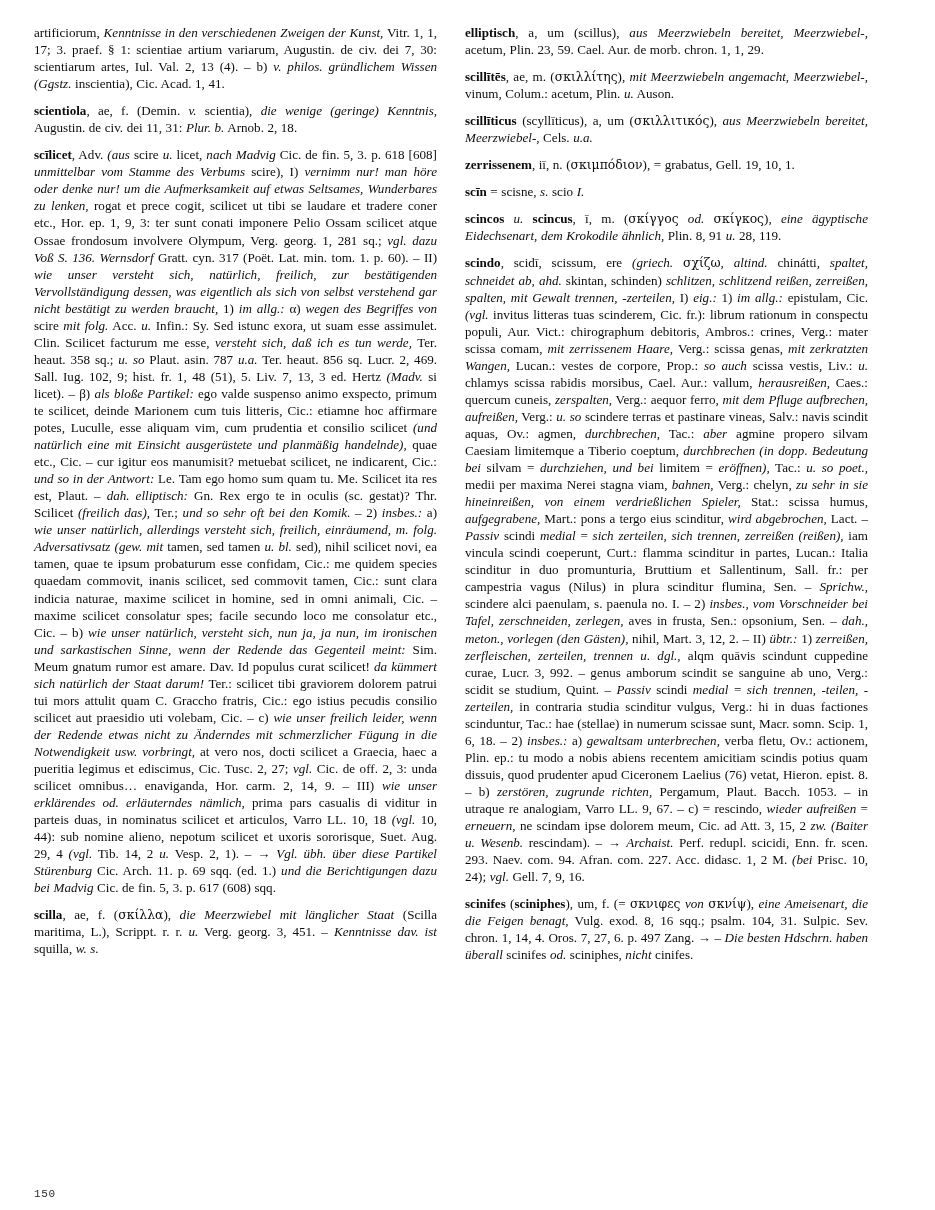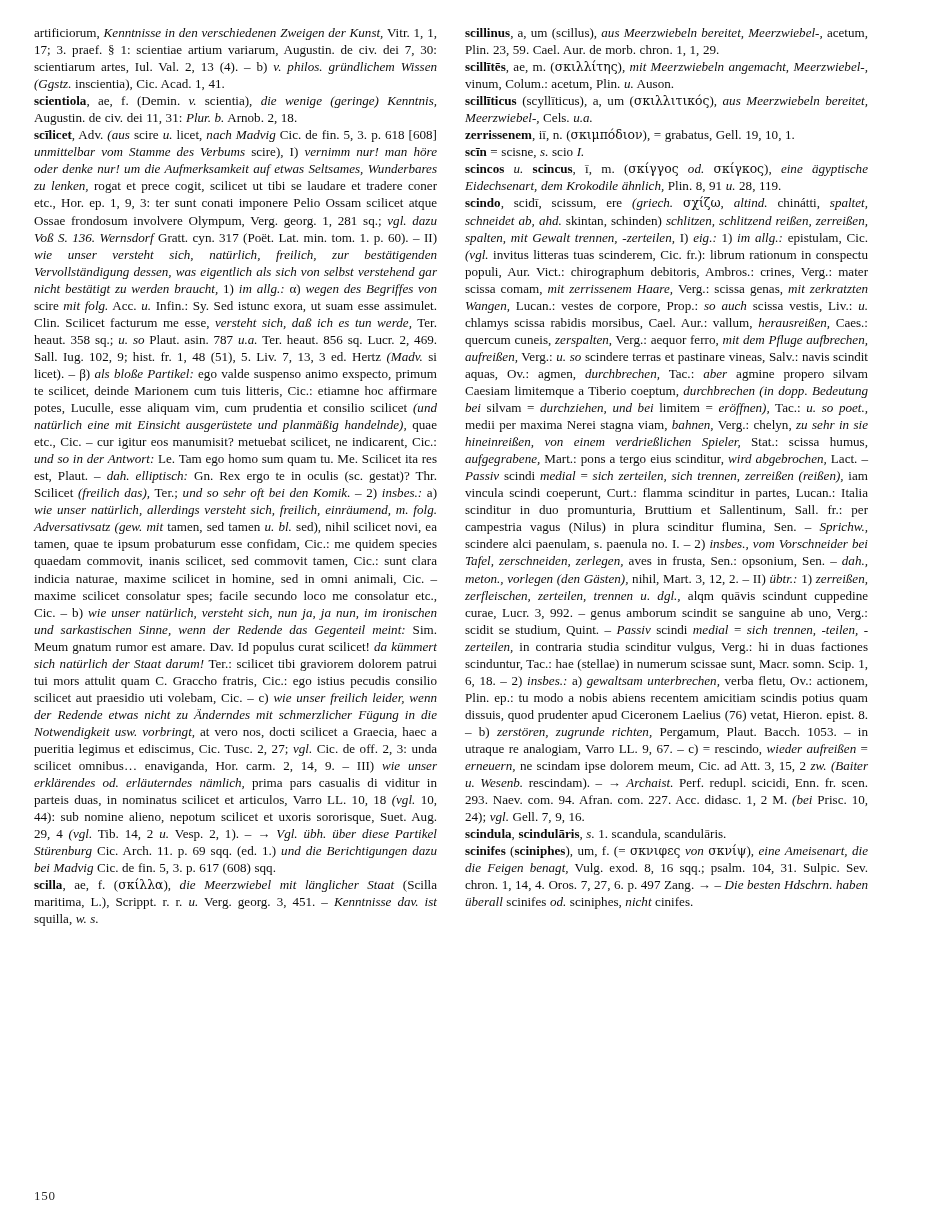--- a/index.html
+++ b/index.html
@@ -36,66 +36,65 @@
   }
   .entry {
     font-size: 13.1px;
     line-height: 17.05px;
     text-align: justify;
     text-justify: inter-word;
     margin: 0;
     hyphens: manual;
     word-spacing: 0.02em;
   }
-  .entry + .entry { margin-top: 0; }
+  .entry + .entry { margin-top: 10px; }
   
   b, .hw {
     font-weight: bold;
     font-style: normal;
   }
   i, .it {
     font-style: italic;
     font-weight: normal;
   }
   .gk {
     font-family: "DejaVu Serif", "Liberation Serif", serif;
     font-style: normal;
     font-size: 12.4px;
   }
   .folio {
     position: absolute;
     left: 34px;
     top: 1176px;
-    font-size: 13px;
+    font-size: 11px;
     letter-spacing: 0.06em;
     color: #2a2a2a;
-    font-family: Liberation Serif, serif;
+    font-family: Liberation Mono, monospace;
   }
 </style>
 </head>
 <body>
 
 <div class="page">
   <div class="columns">
 
     <div class="col">
       <p class="entry">artificiorum, <i>Kenntnisse in den verschiedenen Zweigen der Kunst,</i> Vitr. 1, 1, 17; 3. praef. § 1: scientiae artium variarum, Augustin. de civ. dei 7, 30: scientiarum artes, Iul. Val. 2, 13 (4). – b) <i>v. philos. gründlichem</i> <b><i>Wissen</i></b> <i>(Ggstz.</i> inscientia), Cic. Acad. 1, 41.</p>
       <p class="entry"><b>scientiola</b>, ae, f. (Demin. <i>v.</i> scientia), <i>die</i> <b><i>wenige (geringe) Kenntnis,</i></b> Augustin. de civ. dei 11, 31: <i>Plur. b.</i> Arnob. 2, 18.</p>
       <p class="entry"><b>scīlicet</b>, Adv. <i>(aus</i> scire <i>u.</i> licet, <i>nach Madvig</i> Cic. de fin. 5, 3. p. 618 [608] <i>unmittelbar vom Stamme des Verbums</i> scire), I) <b><i>vernimm nur! man höre</i></b> <i>oder</i> <b><i>denke nur! um die Aufmerksamkeit auf etwas Seltsames, Wunderbares zu lenken,</i></b> rogat et prece cogit, scilicet ut tibi se laudare et tradere coner etc., Hor. ep. 1, 9, 3: ter sunt conati imponere Pelio Ossam scilicet atque Ossae frondosum involvere Olympum, Verg. georg. 1, 281 sq.; <i>vgl. dazu Voß S. 136. Wernsdorf</i> Gratt. cyn. 317 (Poët. Lat. min. tom. 1. p. 60). – II) <i>wie unser</i> <b><i>versteht sich, natürlich, freilich,</i></b> <i>zur bestätigenden Vervollständigung dessen, was eigentlich als sich von selbst verstehend gar nicht bestätigt zu werden braucht,</i> 1) <i>im allg.:</i> α) <i>wegen des Begriffes von</i> scire <i>mit folg.</i> Acc. <i>u.</i> Infin.: Sy. Sed istunc exora, ut suam esse assimulet. Clin. Scilicet facturum me esse, <i>versteht sich, daß ich es tun werde,</i> Ter. heaut. 358 sq.; <i>u. so</i> Plaut. asin. 787 <i>u.a.</i> Ter. heaut. 856 sq. Lucr. 2, 469. Sall. Iug. 102, 9; hist. fr. 1, 48 (51), 5. Liv. 7, 13, 3 ed. Hertz <i>(Madv.</i> si licet). – β) <i>als bloße Partikel:</i> ego valde suspenso animo exspecto, primum te scilicet, deinde Marionem cum tuis litteris, Cic.: etiamne hoc affirmare potes, Luculle, esse aliquam vim, cum prudentia et consilio scilicet <i>(und natürlich eine mit Einsicht ausgerüstete und planmäßig handelnde),</i> quae etc., Cic. – cur igitur eos manumisit? metuebat scilicet, ne indicarent, Cic.: <i>und so in der Antwort:</i> Le. Tam ego homo sum quam tu. Me. Scilicet ita res est, Plaut. – <i>dah. elliptisch:</i> Gn. Rex ergo te in oculis (sc. gestat)? Thr. Scilicet <i>(freilich das),</i> Ter.; <i>und so sehr oft bei den Komik.</i> – 2) <i>insbes.:</i> a) <i>wie unser</i> <b><i>natürlich, allerdings versteht sich, freilich,</i></b> <i>einräumend, m. folg. Adversativsatz (gew. mit</i> tamen, sed tamen <i>u. bl.</i> sed), nihil scilicet novi, ea tamen, quae te ipsum probaturum esse confidam, Cic.: me quidem species quaedam commovit, inanis scilicet, sed commovit tamen, Cic.: sunt clara indicia naturae, maxime scilicet in homine, sed in omni animali, Cic. – maxime scilicet consolatur spes; facile secundo loco me consolatur etc., Cic. – b) <i>wie unser</i> <b><i>natürlich, versteht sich, nun ja, ja nun,</i></b> <i>im ironischen und sarkastischen Sinne, wenn der Redende das Gegenteil meint:</i> Sim. Meum gnatum rumor est amare. Dav. Id populus curat scilicet! <i>da kümmert sich natürlich der Staat darum!</i> Ter.: scilicet tibi graviorem dolorem patrui tui mors attulit quam C. Graccho fratris, Cic.: ego istius pecudis consilio scilicet aut praesidio uti volebam, Cic. – c) <i>wie unser</i> <b><i>freilich leider,</i></b> <i>wenn der Redende etwas nicht zu Änderndes mit schmerzlicher Fügung in die Notwendigkeit usw. vorbringt,</i> at vero nos, docti scilicet a Graecia, haec a pueritia legimus et ediscimus, Cic. Tusc. 2, 27; <i>vgl.</i> Cic. de off. 2, 3: unda scilicet omnibus… enaviganda, Hor. carm. 2, 14, 9. – III) <i>wie unser</i> <b><i>erklärendes od. erläuterndes</i></b> <b><i>nämlich,</i></b> prima pars casualis di viditur in parteis duas, in nominatus scilicet et articulos, Varro LL. 10, 18 <i>(vgl.</i> 10, 44): sub nomine alieno, nepotum scilicet et uxoris sororisque, Suet. Aug. 29, 4 <i>(vgl.</i> Tib. 14, 2 <i>u.</i> Vesp. 2, 1). – → <i>Vgl. übh. über diese Partikel Stürenburg</i> Cic. Arch. 11. p. 69 sqq. (ed. 1.) <i>und die Berichtigungen dazu bei Madvig</i> Cic. de fin. 5, 3. p. 617 (608) sqq.</p>
       <p class="entry"><b>scilla</b>, ae, f. (<span class="gk">σκίλλα</span>), <i>die</i> <b><i>Meerzwiebel</i></b> <i>mit länglicher Staat</i> (Scilla maritima, L.), Scrippt. r. r. <i>u.</i> Verg. georg. 3, 451. – <i>Kenntnisse dav. ist</i> squilla, <i>w. s.</i></p>
     </div>
 
     <div class="col">
-      <p class="entry"><b>scillinus</b>, a, um (scillus), <b><i>aus Meerzwiebeln bereitet, Meerzwiebel-,</i></b> acetum, Plin. 23, 59. Cael. Aur. de morb. chron. 1, 1, 29.</p>
+      <p class="entry"><b>elliptisch</b>, a, um (scillus), <b><i>aus Meerzwiebeln bereitet, Meerzwiebel-,</i></b> acetum, Plin. 23, 59. Cael. Aur. de morb. chron. 1, 1, 29.</p>
       <p class="entry"><b>scillītēs</b>, ae, m. (<span class="gk">σκιλλίτης</span>), <b><i>mit Meerzwiebeln angemacht, Meerzwiebel-,</i></b> vinum, Colum.: acetum, Plin. <i>u.</i> Auson.</p>
       <p class="entry"><b>scillīticus</b> (scyllīticus), a, um (<span class="gk">σκιλλιτικός</span>), <b><i>aus Meerzwiebeln bereitet, Meerzwiebel-,</i></b> Cels. <i>u.a.</i></p>
       <p class="entry"><b>zerrissenem</b>, iī, n. (<span class="gk">σκιμπόδιον</span>), = grabatus, Gell. 19, 10, 1.</p>
       <p class="entry"><b>scīn</b> = scisne, <i>s.</i> scio <i>I.</i></p>
       <p class="entry"><b>scincos</b> <i>u.</i> <b>scincus</b>, ī, m. (<span class="gk">σκίγγος</span> <i>od.</i> <span class="gk">σκίγκος</span>), <i>eine</i> <b><i>ägyptische Eidechsenart,</i></b> <i>dem Krokodile ähnlich,</i> Plin. 8, 91 <i>u.</i> 28, 119.</p>
       <p class="entry"><b>scindo</b>, scidī, scissum, ere <i>(griech.</i> <span class="gk">σχίζω</span>, <i>altind.</i> chinátti, <i>spaltet, schneidet ab, ahd.</i> skintan, schinden) <b><i>schlitzen,</i></b> <i>schlitzend</i> <b><i>reißen, zerreißen, spalten, mit Gewalt trennen, -zerteilen,</i></b> I) <i>eig.:</i> 1) <i>im allg.:</i> epistulam, Cic. <i>(vgl.</i> invitus litteras tuas scinderem, Cic. fr.): librum rationum in conspectu populi, Aur. Vict.: chirographum debitoris, Ambros.: crines, Verg.: mater scissa comam, <i>mit zerrissenem Haare,</i> Verg.: scissa genas, <i>mit zerkratzten Wangen,</i> Lucan.: vestes de corpore, Prop.: <i>so auch</i> scissa vestis, Liv.: <i>u.</i> chlamys scissa rabidis morsibus, Cael. Aur.: vallum, <i>herausreißen,</i> Caes.: quercum cuneis, <i>zerspalten,</i> Verg.: aequor ferro, <i>mit dem Pfluge aufbrechen, aufreißen,</i> Verg.: <i>u. so</i> scindere terras et pastinare vineas, Salv.: navis scindit aquas, Ov.: agmen, <i>durchbrechen,</i> Tac.: <i>aber</i> agmine propero silvam Caesiam limitemque a Tiberio coeptum, <i>durchbrechen (in dopp. Bedeutung bei</i> silvam = <i>durchziehen, und bei</i> limitem = <i>eröffnen),</i> Tac.: <i>u. so poet.,</i> medii per maxima Nerei stagna viam, <i>bahnen,</i> Verg.: chelyn, <i>zu sehr in sie hineinreißen, von einem verdrießlichen Spieler,</i> Stat.: scissa humus, <i>aufgegrabene,</i> Mart.: pons a tergo eius scinditur, <i>wird abgebrochen,</i> Lact. – <i>Passiv</i> scindi <i>medial</i> = <b><i>sich zerteilen, sich trennen, zerreißen (reißen),</i></b> iam vincula scindi coeperunt, Curt.: flamma scinditur in partes, Lucan.: Italia scinditur in duo promunturia, Bruttium et Sallentinum, Sall. fr.: per campestria vagus (Nilus) in plura scinditur flumina, Sen. – <i>Sprichw.,</i> scindere alci paenulam, s. paenula no. I. – 2) <i>insbes., vom Vorschneider bei Tafel,</i> <b><i>zerschneiden, zerlegen,</i></b> aves in frusta, Sen.: opsonium, Sen. – <i>dah., meton.,</i> <b><i>vorlegen</i></b> <i>(den Gästen),</i> nihil, Mart. 3, 12, 2. – II) <i>übtr.:</i> 1) <b><i>zerreißen, zerfleischen, zerteilen, trennen</i></b> <i>u. dgl.,</i> alqm quāvis scindunt cuppedine curae, Lucr. 3, 992. – genus amborum scindit se sanguine ab uno, Verg.: scidit se studium, Quint. – <i>Passiv</i> scindi <i>medial</i> = <b><i>sich trennen, -teilen, -zerteilen,</i></b> in contraria studia scinditur vulgus, Verg.: hi in duas factiones scinduntur, Tac.: hae (stellae) in numerum scissae sunt, Macr. somn. Scip. 1, 6, 18. – 2) <i>insbes.:</i> a) <i>gewaltsam</i> <b><i>unterbrechen,</i></b> verba fletu, Ov.: actionem, Plin. ep.: tu modo a nobis abiens recentem amicitiam scindis potius quam dissuis, quod prudenter apud Ciceronem Laelius (76) vetat, Hieron. epist. 8. – b) <b><i>zerstören, zugrunde richten,</i></b> Pergamum, Plaut. Bacch. 1053. – in utraque re analogiam, Varro LL. 9, 67. – c) = rescindo, <b><i>wieder aufreißen</i></b> = <i>erneuern,</i> ne scindam ipse dolorem meum, Cic. ad Att. 3, 15, 2 <i>zw. (Baiter u. Wesenb.</i> rescindam). – → <i>Archaist.</i> Perf. redupl. scicidi, Enn. fr. scen. 293. Naev. com. 94. Afran. com. 227. Acc. didasc. 1, 2 M. <i>(bei</i> Prisc. 10, 24); <i>vgl.</i> Gell. 7, 9, 16.</p>
-      <p class="entry"><b>scindula</b>, <b>scindulāris</b>, <i>s.</i> 1. scandula, scandulāris.</p>
       <p class="entry"><b>scinifes</b> (<b>sciniphes</b>), um, f. (= <span class="gk">σκνιφες</span> <i>von</i> <span class="gk">σκνίψ</span>), <i>eine</i> <b><i>Ameisenart, die die Feigen benagt,</i></b> Vulg. exod. 8, 16 sqq.; psalm. 104, 31. Sulpic. Sev. chron. 1, 14, 4. Oros. 7, 27, 6. p. 497 Zang. → – <i>Die besten Hdschrn. haben überall</i> scinifes <i>od.</i> sciniphes, <i>nicht</i> cinifes.</p>
     </div>
 
   </div>
 
   <div class="folio">150</div>
 </div>
 
 </body></html>

